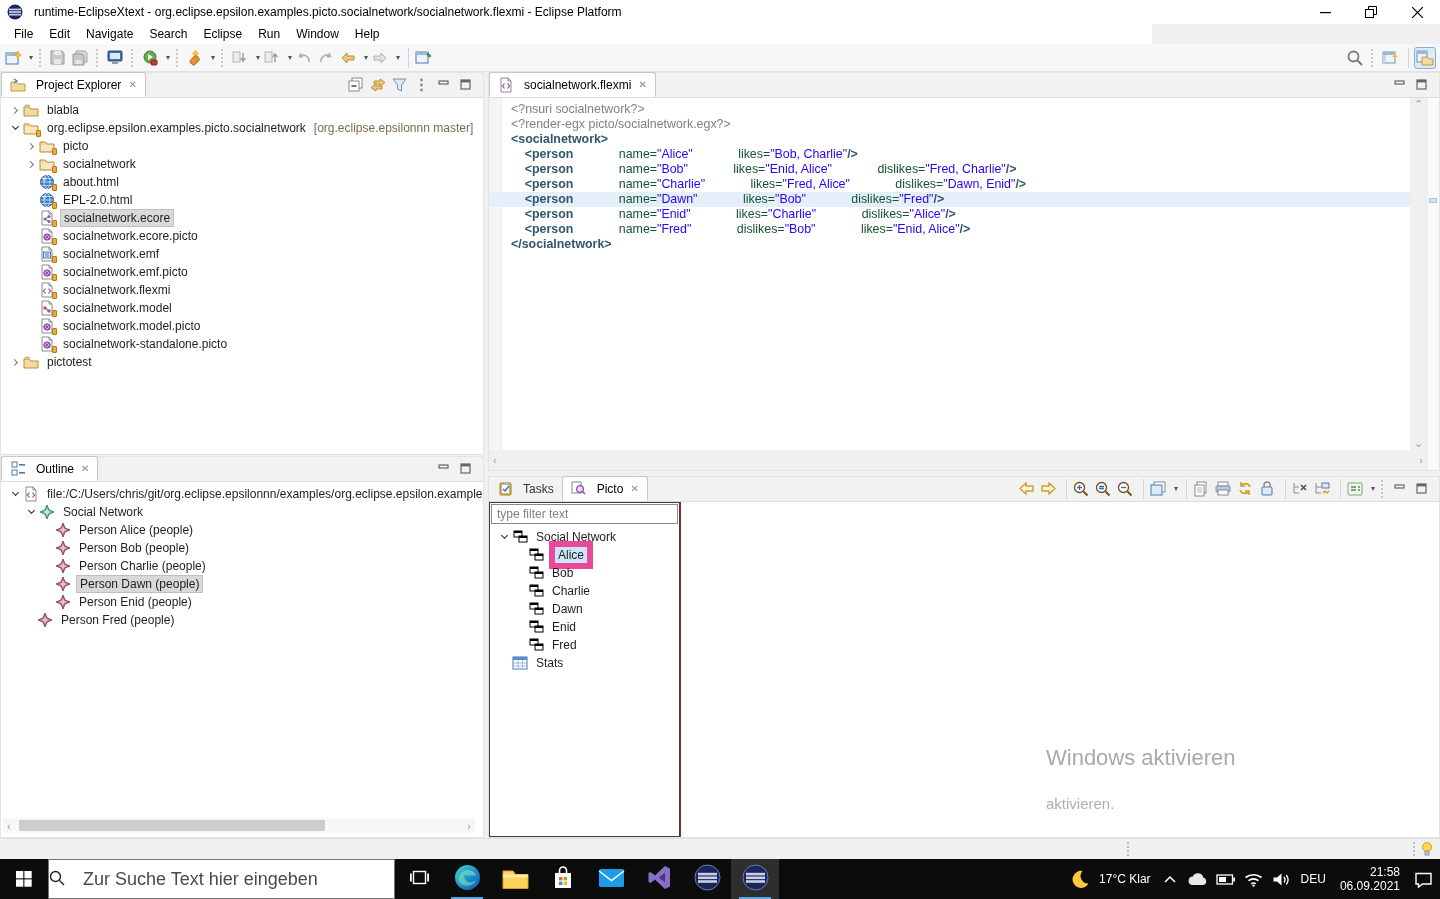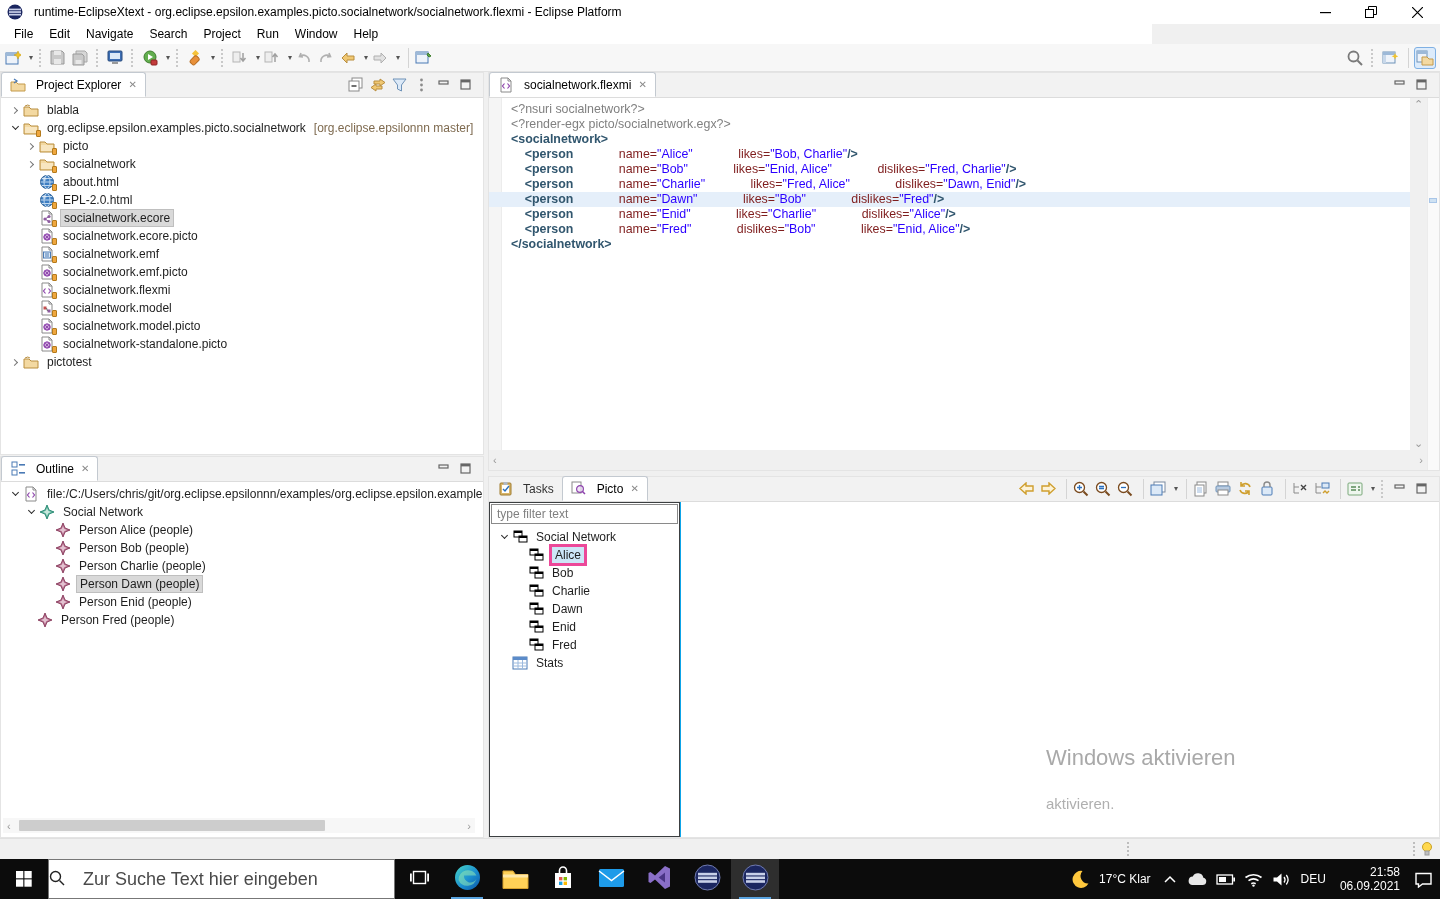--- a/index.html
+++ b/index.html
@@ -38,43 +38,43 @@
   .tree{padding-top:3px;overflow:hidden;}
   .trow{height:18px;display:flex;align-items:center;white-space:nowrap;}
   .trow .arrow{width:16px;height:16px;display:inline-flex;align-items:center;justify-content:center;flex:0 0 16px;}
   .chev{width:5px;height:5px;border-right:1.5px solid #767676;border-bottom:1.5px solid #767676;}
   .chev.collapsed{transform:rotate(-45deg);margin-left:-2px;}
   .chev.expanded{transform:rotate(45deg);margin-top:-3px;border-color:#2b2b2b;}
   .ic{width:16px;height:16px;display:inline-flex;align-items:center;justify-content:center;position:relative;flex:0 0 16px;margin-right:5px;}
   .ic .badge{position:absolute;right:-2px;bottom:-1px;width:5px;height:7px;background:#efa73e;border:1px solid #b47a1c;border-radius:1px;}
   .lblsel{padding:1px 3px;}
   .trow.sel .lblsel{background:#d9d9d9;border:1px solid #bfbfbf;}
-  .trow.selblue .lblsel{background:#cde6f7;border:3px solid #ec4899;}
+  .trow.selblue .lblsel{background:#cde6f7;border:6px solid #ec4899;}
   .dec{color:#7e6a4f;margin-left:5px;}
 
   
   .edbody{position:absolute;left:0;top:25px;right:29px;bottom:20px;background:#fff;overflow:hidden;}
   .ruler{position:absolute;left:0;top:0;bottom:0;width:13px;background:#f5f5f5;border-right:1px solid #ececec;}
   #code-lines{position:absolute;left:14px;top:4px;right:0;font-family:"DejaVu Sans Mono","Liberation Mono",monospace;font-size:12.4px;}
   .cl{height:15px;line-height:15px;white-space:pre;padding-left:8px;}
   .cl.hl{background:#e5effa;margin-left:-14px;padding-left:22px;}
   .tk-pi{color:#808080;}
   .tk-tag{color:#31566e;font-weight:bold;}
-  .tk-attr{color:#7f1d1d;padding-left:42px;}
+  .tk-attr{color:#14532d;padding-left:42px;}
   .tk-val{color:#2a00ff;}
   .tk-plain{color:#000;}
   .vscroll{position:absolute;right:12px;top:25px;bottom:20px;width:17px;background:#f0f0f0;display:flex;flex-direction:column;justify-content:space-between;align-items:center;}
   .overview{position:absolute;right:0;top:25px;bottom:0;width:12px;background:#fafafa;border-left:1px solid #ececec;}
   .ovmark{position:absolute;right:2px;width:8px;height:5px;background:#cfe2f3;border:1px solid #a9c6e8;}
   .hscroll{position:absolute;left:0;bottom:0;right:12px;height:20px;background:#f0f0f0;display:flex;align-items:center;justify-content:space-between;padding:0 4px;}
   .scar{color:#9a9a9a;font-size:11px;}
   .sthumb{height:11px;background:#cdcdcd;border-radius:1px;}
 
   
-  .panelbody{position:absolute;left:0;top:25px;right:0;bottom:0;background:#0ea5e9;}
+  .panelbody{position:absolute;left:0;top:25px;right:0;bottom:0;background:#b91c1c;}
   .picto-left{position:absolute;left:0;top:0;width:191px;bottom:0;border:1px solid #3c3f41;background:#fff;}
   .filterbox{display:block;width:187px;height:20px;margin:1px;border:1px solid #8a8a8a;padding:0 5px;font-size:12px;color:#333;}
   .filterbox::placeholder{color:#808080;}
   .picto-canvas{position:absolute;left:192px;top:0;right:0;bottom:0;background:#fff;}
   .wm-title{position:absolute;left:365px;top:243px;font-size:22px;color:#a9a9a9;}
   .wm-line{position:absolute;left:365px;font-size:15px;color:#afafaf;}
 
   
   .statusbar{position:absolute;left:0;top:838px;width:1440px;height:21px;background:#f0f0f0;border-top:1px solid #e0e0e0;}
   .sb-handle{position:absolute;top:3px;height:14px;border-left:2px dotted #bdbdbd;}
@@ -122,21 +122,21 @@
         </svg>
       </span>
   </div>
 </div>
 
 <div class="menubar" id="menubar">
     <span class="menu-item">File</span>
     <span class="menu-item">Edit</span>
     <span class="menu-item">Navigate</span>
     <span class="menu-item">Search</span>
-    <span class="menu-item">Project</span>
+    <span class="menu-item">Eclipse</span>
     <span class="menu-item">Run</span>
     <span class="menu-item">Window</span>
     <span class="menu-item">Help</span>
   </div>
 
 <div class="toolbar">
   <span id="toolbar-left" style="display:flex;align-items:center;">
       <span class="tbtn">
         <span class="ic">
           <svg width="17" height="16">

